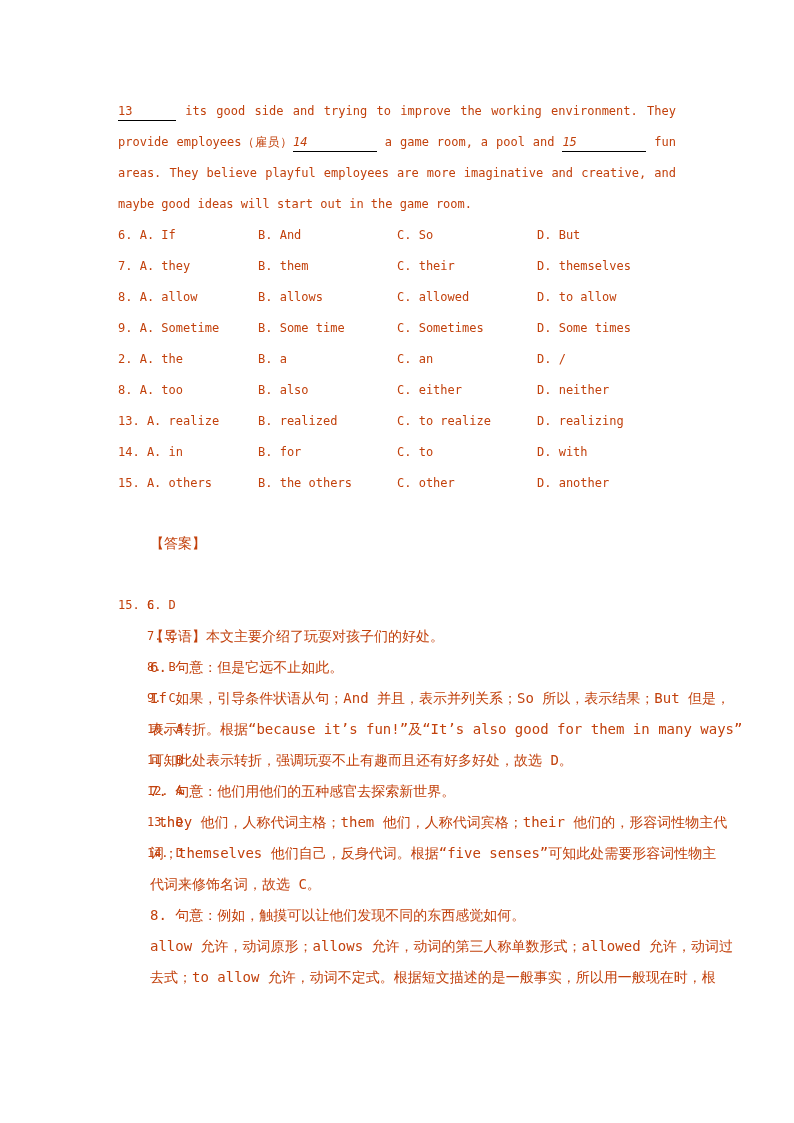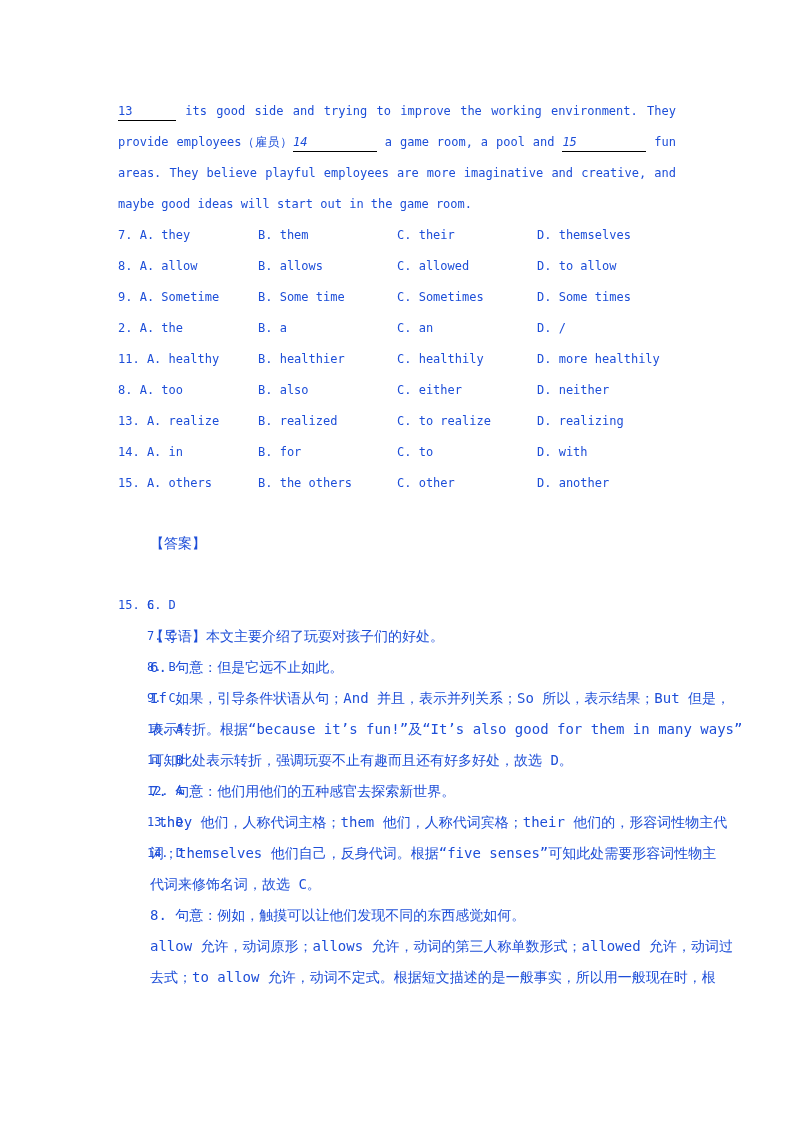--- a/index.html
+++ b/index.html
@@ -7,21 +7,21 @@
     padding: 0;
     background: #ffffff;
   }
   .page {
     position: relative;
     width: 794px;
     height: 1123px;
     box-sizing: border-box;
     padding: 96px 118px 0 118px;
     background: #ffffff;
-    color: #1d4ed8;
+    color: #c2410c;
     font-family: "DejaVu Sans Mono", "Liberation Mono", monospace;
     font-size: 12px;
     overflow: hidden;
   }
   .line {
     height: 31px;
     line-height: 31px;
     white-space: pre;
   }
   
@@ -67,20 +67,26 @@
 <body>
 
 <div class="page">
 
   <div class="line jline"><span class="blank blank-13">13</span><span> its good side and trying to improve the working environment. They</span></div>
   <div class="line jline"><span>provide employees（雇员）</span><span class="blank blank-mid">14</span><span> a game room, a pool and </span><span class="blank blank-mid">15</span><span> fun</span></div>
   <div class="line jline">areas. They believe playful employees are more imaginative and creative, and</div>
   <div class="line">maybe good ideas will start out in the game room.</div>
 
   <div class="mcq-row">
+    <span class="col col-a">6. A. If</span>
+    <span class="col col-b">B. And</span>
+    <span class="col col-c">C. So</span>
+    <span class="col col-d">D. But</span>
+  </div>
+  <div class="mcq-row">
     <span class="col col-a">7. A. they</span>
     <span class="col col-b">B. them</span>
     <span class="col col-c">C. their</span>
     <span class="col col-d">D. themselves</span>
   </div>
   <div class="mcq-row">
     <span class="col col-a">8. A. allow</span>
     <span class="col col-b">B. allows</span>
     <span class="col col-c">C. allowed</span>
     <span class="col col-d">D. to allow</span>
@@ -89,26 +95,20 @@
     <span class="col col-a">9. A. Sometime</span>
     <span class="col col-b">B. Some time</span>
     <span class="col col-c">C. Sometimes</span>
     <span class="col col-d">D. Some times</span>
   </div>
   <div class="mcq-row">
     <span class="col col-a">2. A. the</span>
     <span class="col col-b">B. a</span>
     <span class="col col-c">C. an</span>
     <span class="col col-d">D. /</span>
-  </div>
-  <div class="mcq-row">
-    <span class="col col-a">11. A. healthy</span>
-    <span class="col col-b">B. healthier</span>
-    <span class="col col-c">C. healthily</span>
-    <span class="col col-d">D. more healthily</span>
   </div>
   <div class="mcq-row">
     <span class="col col-a">8. A. too</span>
     <span class="col col-b">B. also</span>
     <span class="col col-c">C. either</span>
     <span class="col col-d">D. neither</span>
   </div>
   <div class="mcq-row">
     <span class="col col-a">13. A. realize</span>
     <span class="col col-b">B. realized</span>

